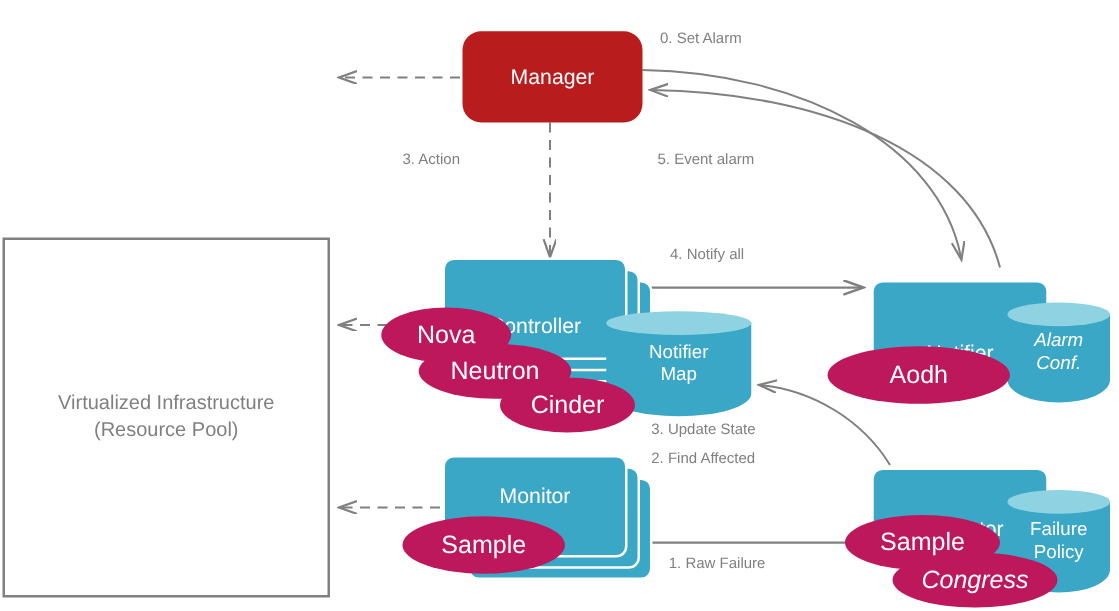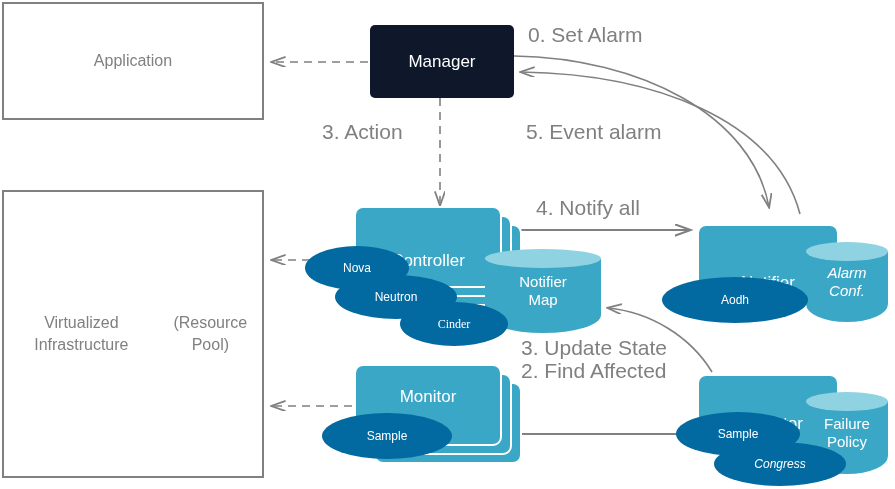--- a/index.html
+++ b/index.html
@@ -5,35 +5,35 @@
   html,body{margin:0;padding:0;background:#ffffff;}
   body{font-family:"Liberation Sans",sans-serif;}
   #canvas{position:relative;width:895px;height:489px;background:#ffffff;overflow:hidden;}
   svg#wires{position:absolute;left:0;top:0;width:895px;height:489px;}
   .node{position:absolute;box-sizing:border-box;}
 
   
   .plain-box{border:2px solid #808080;background:#ffffff;display:flex;align-items:center;justify-content:center;text-align:center;color:#808080;font-size:16px;line-height:1.35;}
 
   
-  .gray-box{background:#0f172a;border-radius:5px;display:flex;align-items:center;justify-content:center;color:#ffffff;font-size:17px;}
+  .gray-box{background:#b91c1c;border-radius:15px;display:flex;align-items:center;justify-content:center;color:#ffffff;font-size:17px;}
 
   
   .teal-box{background:#3BA7C6;border:2px solid #ffffff;border-radius:9px;display:flex;align-items:center;justify-content:center;color:#ffffff;font-size:17px;}
 
   
-  .ellipse{background:#0369a1;border-radius:50%;display:flex;align-items:center;justify-content:center;color:#ffffff;font-size:12px;}
+  .ellipse{background:#be185d;border-radius:50%;display:flex;align-items:center;justify-content:center;color:#ffffff;font-size:20px;}
 
   
   .cyl{position:absolute;}
   .cyl .body{position:absolute;left:0;right:0;top:9px;bottom:0;background:#3BA7C6;border-bottom-left-radius:50% 18px;border-bottom-right-radius:50% 18px;}
   .cyl .top{position:absolute;left:0;right:0;top:0;height:19px;background:#8FD3E3;border-radius:50%;}
   .cyl .cyl-label{position:absolute;left:0;right:0;top:0;bottom:0;display:flex;align-items:center;justify-content:center;text-align:center;color:#ffffff;font-size:15px;line-height:1.2;}
 
-  .lbl{position:absolute;color:#808080;font-size:21px;white-space:nowrap;}
+  .lbl{position:absolute;color:#808080;font-size:12px;white-space:nowrap;}
 </style>
 </head>
 <body>
 
 <div id="canvas">
 
   <svg id="wires" viewBox="0 0 895 489">
     <defs>
       <marker id="ah" markerWidth="10" markerHeight="10" refX="8.5" refY="3.2" orient="auto" markerUnits="strokeWidth">
         <path d="M0,0 L9,3.2 L0,6.4" fill="none" stroke="#808080" stroke-width="1.1"></path>
@@ -52,46 +52,43 @@
 
     <path d="M712,372 C690,336 650,312 608,308" fill="none" stroke="#808080" stroke-width="1.6" marker-end="url(#ah)"></path>
 
     <line x1="518" y1="434" x2="700" y2="434" stroke="#808080" stroke-width="1.8"></line>
 
     <line x1="352" y1="260" x2="272" y2="260" stroke="#808080" stroke-width="1.6" stroke-dasharray="8,6" marker-end="url(#ah)"></line>
 
     <line x1="352" y1="406" x2="272" y2="406" stroke="#808080" stroke-width="1.6" stroke-dasharray="8,6" marker-end="url(#ah)"></line>
   </svg>
 
-  <div class="node plain-box" style="left:2px;top:2px;width:262px;height:118px;">
-    <span>Application</span>
-  </div>
 
-  <div class="node plain-box" style="left:2px;top:190px;width:262px;height:288px;flex-direction:row;">
+  <div class="node plain-box" style="left:2px;top:190px;width:262px;height:288px;flex-direction:column;">
     <span>Virtualized  Infrastructure</span>
     <span>(Resource Pool)</span>
   </div>
 
   <div class="node gray-box" style="left:370px;top:25px;width:144px;height:73px;">
     <span>Manager</span>
   </div>
 
   <div class="node teal-box" style="left:374px;top:224px;width:148px;height:82px;z-index:2;"></div>
   <div class="node teal-box" style="left:364px;top:215px;width:148px;height:82px;z-index:3;"></div>
   <div class="node teal-box" style="left:354px;top:206px;width:148px;height:82px;z-index:4;">
     <span style="position:relative;top:14px;">Controller</span>
   </div>
 
   <div class="node ellipse" style="left:305px;top:246px;width:104px;height:44px;z-index:8;">
     <span>Nova</span>
   </div>
   <div class="node ellipse" style="left:335px;top:275px;width:122px;height:44px;z-index:9;align-items:center;">
     <span>Neutron</span>
   </div>
-  <div class="node ellipse" style="left:400px;top:302px;width:108px;height:44px;z-index:10;font-family:Liberation Serif, serif;">
+  <div class="node ellipse" style="left:400px;top:302px;width:108px;height:44px;z-index:10;">
     <span>Cinder</span>
   </div>
 
   <div class="cyl" style="left:485px;top:249px;width:116px;height:84px;z-index:7;">
     <div class="body"></div>
     <div class="top"></div>
     <div class="cyl-label">
       <div>
         <div>Notifier</div>
         <div>Map</div>
@@ -144,14 +141,15 @@
   <div class="node ellipse" style="left:714px;top:442px;width:132px;height:44px;z-index:10;font-style:italic;">
     <span>Congress</span>
   </div>
 
   <div class="lbl" style="left:528px;top:23px;">0. Set Alarm</div>
   <div class="lbl" style="left:526px;top:120px;">5. Event alarm</div>
   <div class="lbl" style="left:322px;top:120px;">3. Action</div>
   <div class="lbl" style="left:536px;top:196px;">4. Notify all</div>
   <div class="lbl" style="left:521px;top:336px;">3. Update State</div>
   <div class="lbl" style="left:521px;top:359px;">2. Find Affected</div>
+  <div class="lbl" style="left:535px;top:443px;">1. Raw Failure</div>
 
 </div>
 
 </body></html>

